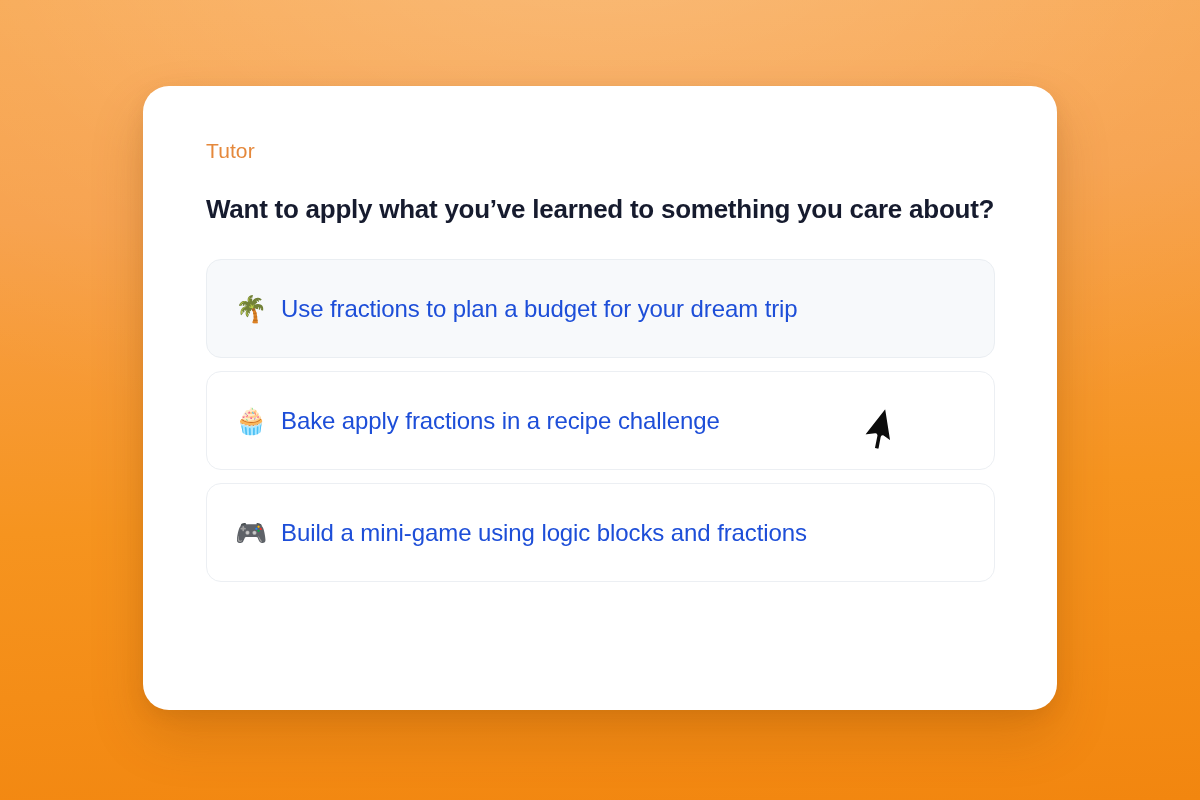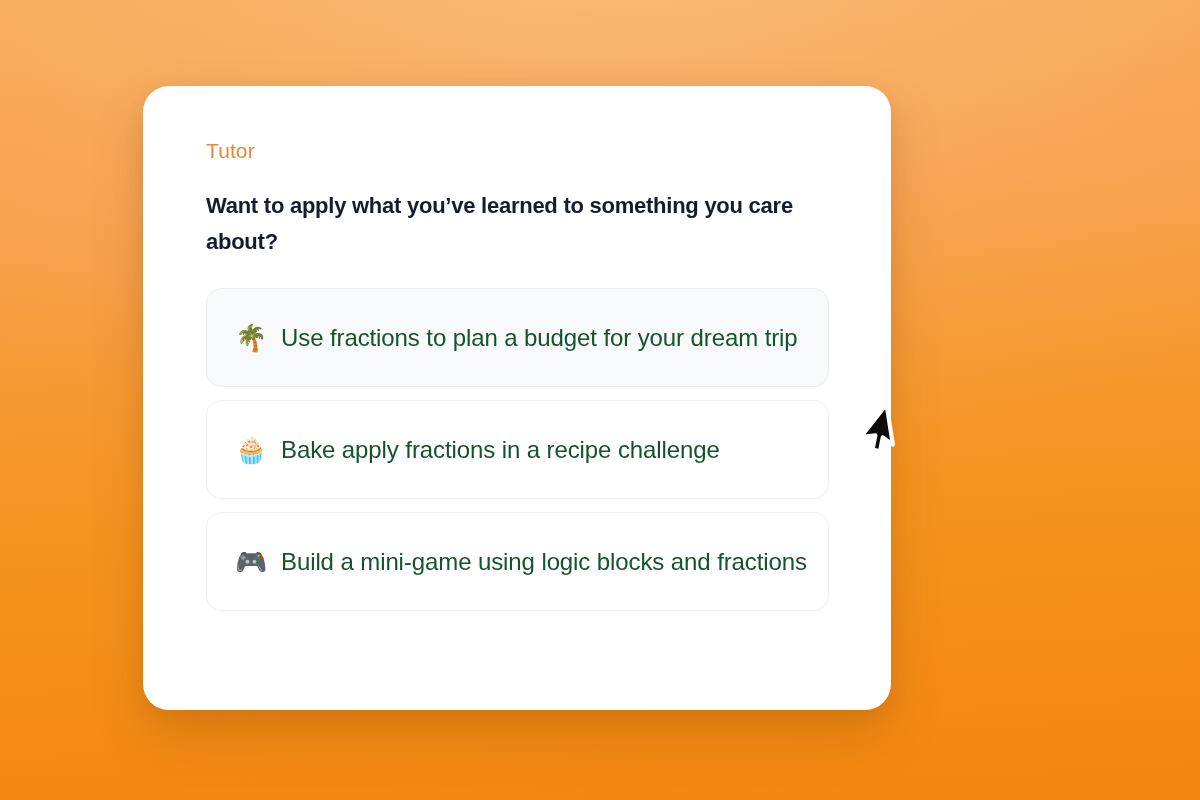--- a/index.html
+++ b/index.html
@@ -18,42 +18,42 @@
         rgba(255,255,255,0.06) 45%,
         rgba(255,255,255,0.00) 72%),
       linear-gradient(177deg, #f8a852 0%, #f7a04a 26%, #f6941f 62%, #f2860f 100%);
     position:relative;
   }
 
   
   .card {
     position:absolute;
     left:143px; top:86px;
-    width:748px; height:624px;
+    width:914px; height:624px;
     background:#ffffff;
     border-radius:26px;
     box-shadow:
       0 26px 54px rgba(120,58,0,0.20),
       0 6px 18px rgba(120,58,0,0.10);
     padding:54px 62px 0 63px;
   }
 
   
   .speaker {
     font-size:21px;
     font-weight:500;
     letter-spacing:0.1px;
     color:#e5883b;
     line-height:1;
     margin-bottom:27px;
   }
 
   
   .headline {
-    font-size:22px;
+    font-size:26px;
     font-weight:700;
     line-height:1.62;
     letter-spacing:-0.25px;
     color:#161b2e;
     max-width:790px;
     margin-bottom:29px;
   }
 
   
   .options {
@@ -85,21 +85,21 @@
     width:30px;
     text-align:center;
     flex:0 0 auto;
     font-family:"DejaVu Sans", sans-serif;
   }
 
   .option-label {
     font-size:24px;
     font-weight:500;
     letter-spacing:-0.1px;
-    color:#14532d;
+    color:#1d4ed8;
     white-space:nowrap;
   }
 
   
   .cursor {
     position:absolute;
     left:850px; top:398px;
     width:62px; height:62px;
     pointer-events:none;
   }

